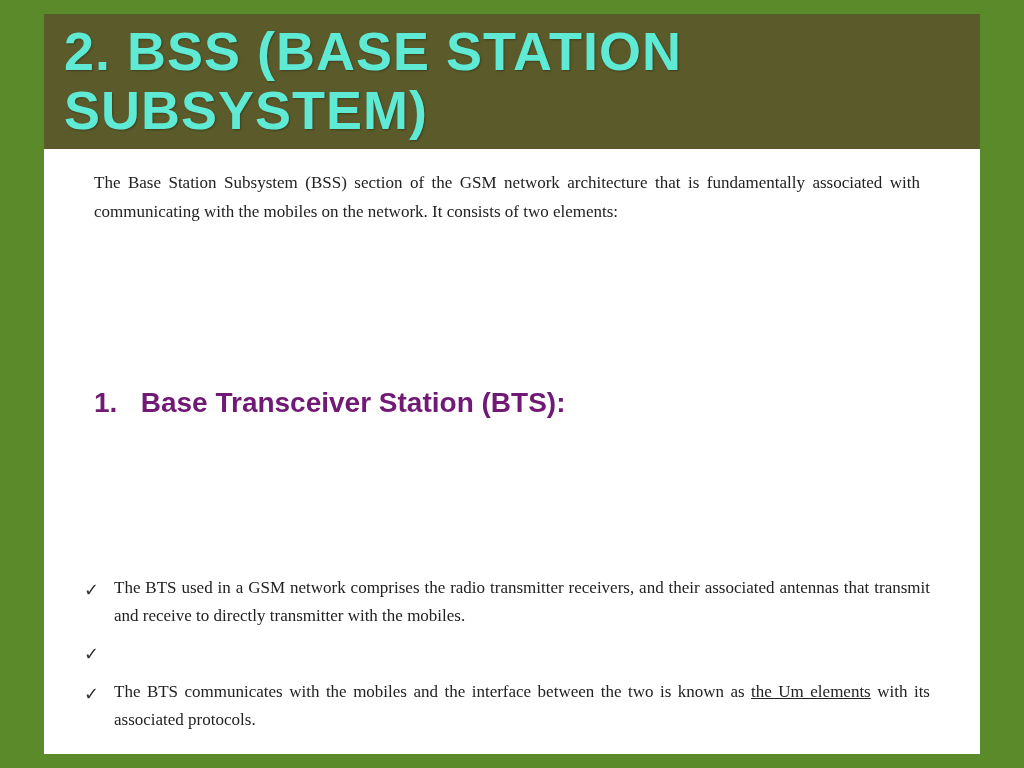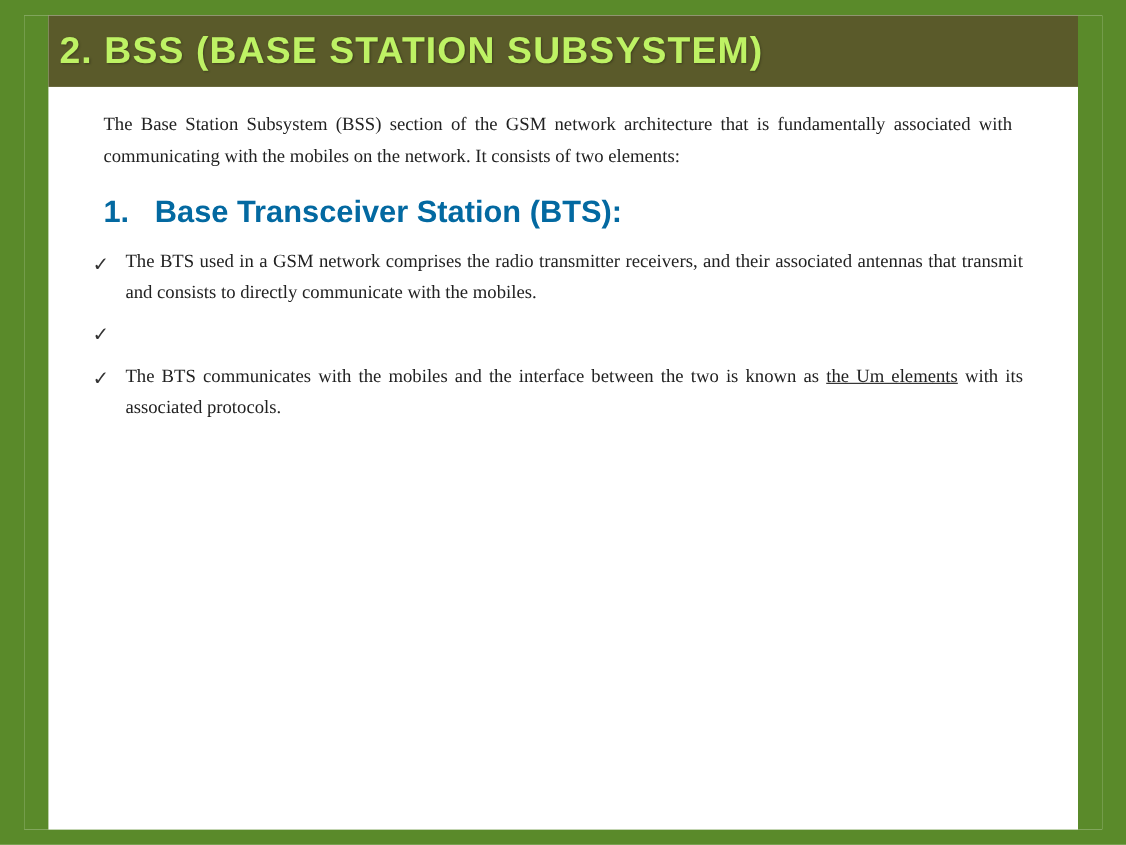--- a/index.html
+++ b/index.html
@@ -31,52 +31,53 @@
     .title-bar {
       background: #5a5a2a;
       padding: 8px 16px 8px 0;
       position: relative;
       min-height: 65px;
       display: flex;
       align-items: center;
     }
 
     .title-text {
-      font-size: 34px;
+      font-size: 54px;
       font-weight: 900;
-      color: #bef264;
+      color: #5eead4;
       font-family: Arial, sans-serif;
       text-shadow: 1px 1px 2px rgba(0,0,0,0.3);
-      padding-left: 10px;
+      padding-left: 20px;
       line-height: 1.1;
       letter-spacing: 1px;
     }
 
     .content-area {
       flex: 1;
       padding: 20px 50px 20px 40px;
       display: flex;
       flex-direction: column;
       gap: 10px;
       overflow: hidden;
+      justify-content: space-between;
     }
 
     .intro-paragraph {
       font-size: 17px;
       color: #222;
       text-align: justify;
       line-height: 1.7;
       margin-bottom: 5px;
       padding: 0 10px;
     }
 
     .section-heading {
       font-size: 28px;
       font-weight: bold;
-      color: #0369a1;
+      color: #701a75;
       font-family: Arial, sans-serif;
       margin-top: 5px;
       margin-bottom: 5px;
       padding-left: 10px;
     }
 
     .bullet-list {
       list-style: none;
       padding: 0;
       display: flex;
@@ -156,21 +157,21 @@
 
       <div class="section-heading">
         <span>1.</span>
         &nbsp;
         <span>Base Transceiver Station (BTS):</span>
       </div>
 
       <ul class="bullet-list">
         <li class="bullet-item">
           <span class="checkmark">✓</span>
-          <span class="bullet-text">The BTS used in a GSM network comprises the radio transmitter receivers, and their associated antennas that transmit and consists to directly communicate with the mobiles.</span>
+          <span class="bullet-text">The BTS used in a GSM network comprises the radio transmitter receivers, and their associated antennas that transmit and receive to directly transmitter with the mobiles.</span>
         </li>
         <li class="bullet-item">
           <span class="checkmark">✓</span>
         </li>
         <li class="bullet-item">
           <span class="checkmark">✓</span>
           <span class="bullet-text">The BTS communicates with the mobiles and the interface between the two is known as <span class="underline-link">the Um elements</span> with its associated protocols.</span>
         </li>
       </ul>
 

